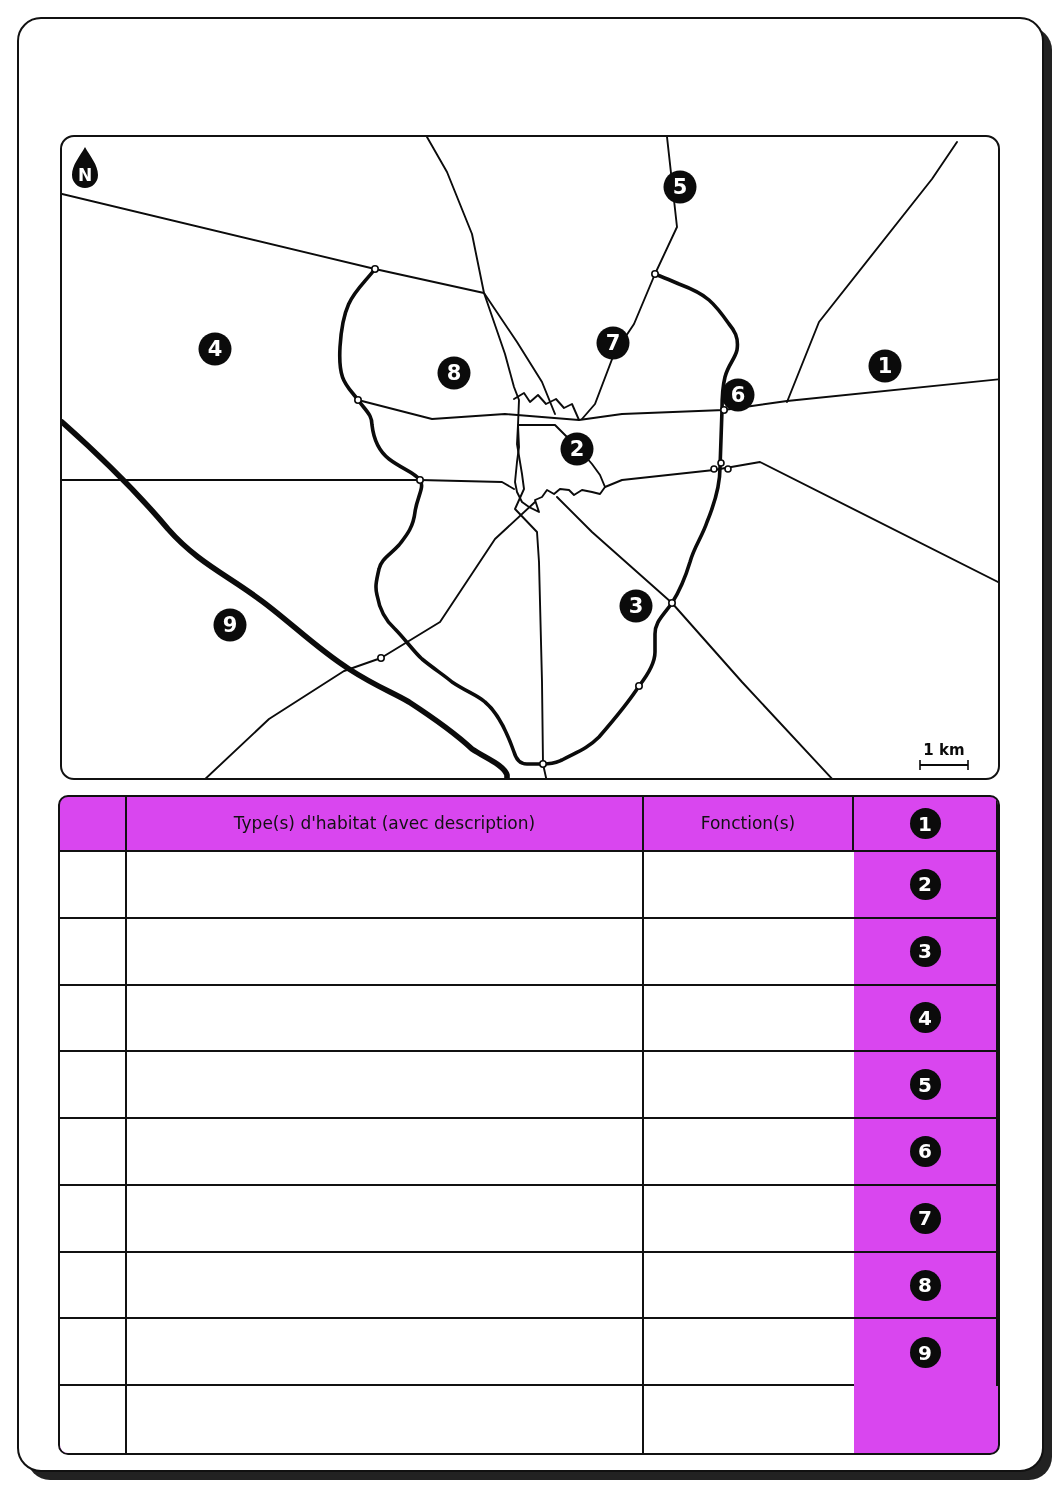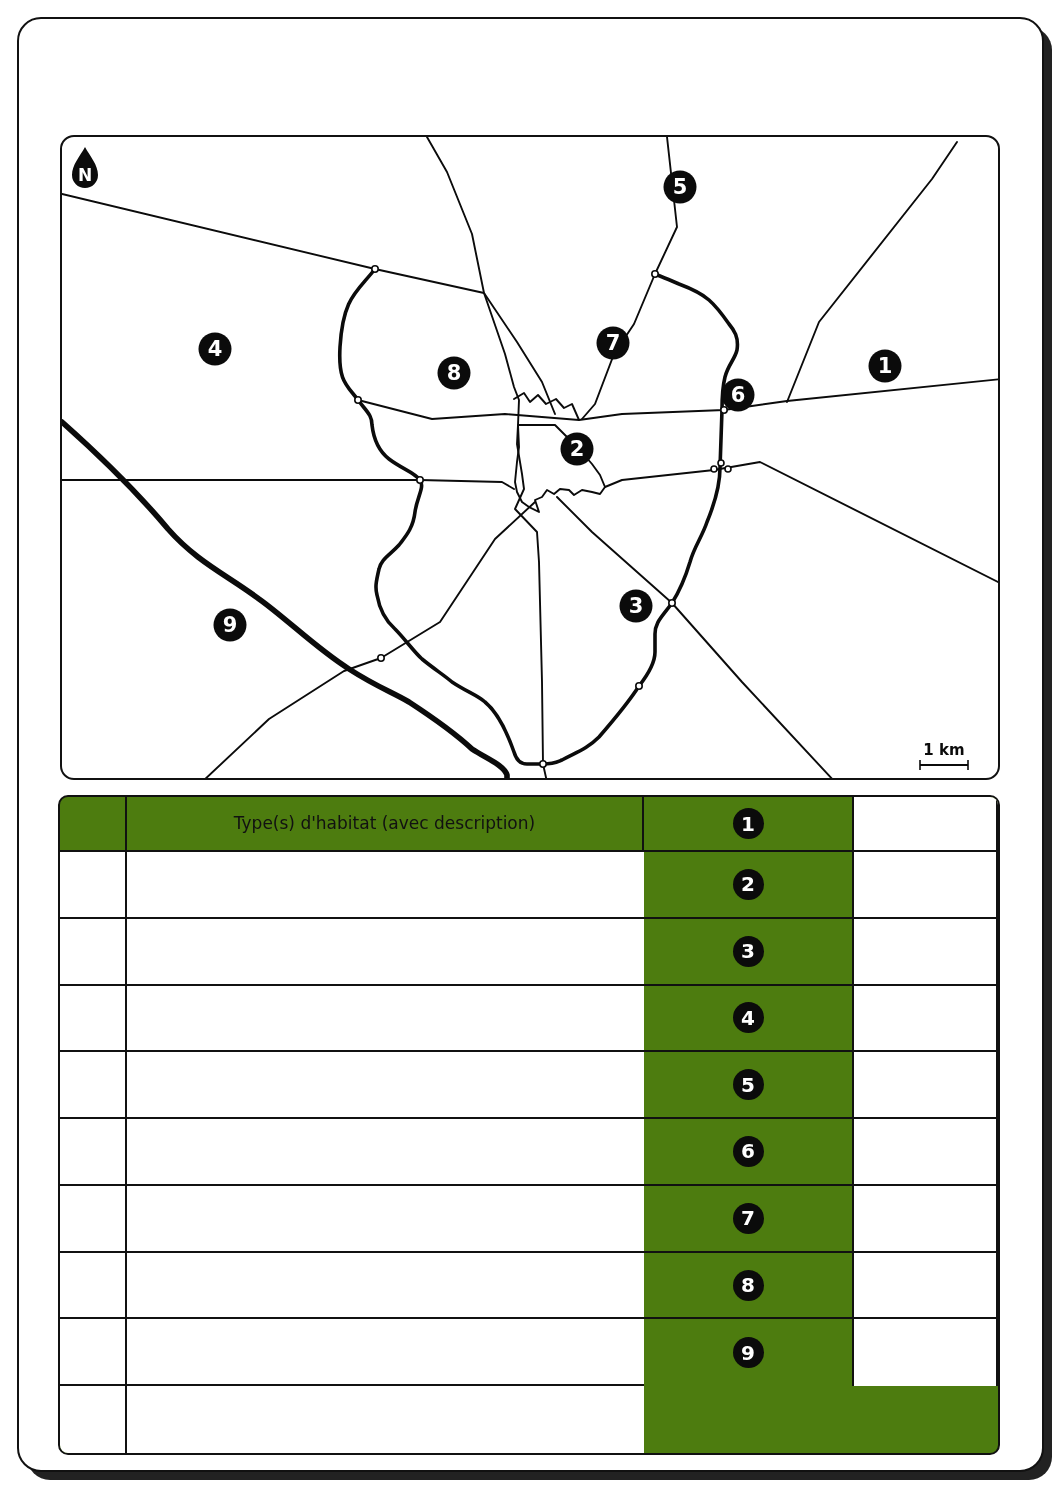--- a/index.html
+++ b/index.html
@@ -21,21 +21,21 @@
   .map-marker{position:absolute;width:33px;height:33px;border-radius:50%;background:#0b0b0b;
       color:#fff;font-weight:bold;font-size:21px;display:flex;align-items:center;justify-content:center;
       transform:translate(-50%,-50%);line-height:1;}
   
   #north{position:absolute;left:4px;top:8px;width:46px;height:56px;}
   #north text{font-weight:bold;font-size:17px;fill:#fff;}
   
   #scale-label{font-weight:bold;font-size:15px;fill:#0b0b0b;}
   
   #answer-table{position:absolute;left:58px;top:795px;width:942px;height:660px;
-      border:2.5px solid #111;border-radius:10px;background:#4d7c0f;box-sizing:border-box;
+      border:2.5px solid #111;border-radius:10px;background:#d946ef;box-sizing:border-box;
       display:grid;grid-template-columns:67px 517px 210px 1fr;
       grid-template-rows:55px repeat(9,1fr);overflow:hidden;}
   .cell{border-right:2px solid #111;border-bottom:2.5px solid #111;
       display:flex;align-items:center;justify-content:center;box-sizing:border-box;}
   .cell.last-col{border-right:none;}
   .cell.last-row{border-bottom:none;}
   .header-cell{font-size:17px;text-align:center;line-height:1.25;padding:2px 6px;}
   .row-badge{width:31px;height:31px;border-radius:50%;background:#0b0b0b;color:#fff;
       font-weight:bold;font-size:20px;display:flex;align-items:center;justify-content:center;line-height:1;}
   .answer-cell{background:#fff;}
@@ -115,20 +115,21 @@
         <div class="map-marker" style="left: 676px; top: 258px;">6</div>
         <div class="map-marker" style="left: 551px; top: 206px;">7</div>
         <div class="map-marker" style="left: 392px; top: 236px;">8</div>
         <div class="map-marker" style="left: 168px; top: 488px;">9</div>
       </div>
   </div>
 
   <div id="answer-table">
     <div class="cell header-cell"></div>
     <div class="cell header-cell">Type(s) d'habitat (avec description)</div>
+    <div class="cell header-cell">Fonction(s)</div>
 
   <div class="cell">
         <div class="row-badge">1</div>
       </div>
       <div class="cell answer-cell"></div>
       <div class="cell answer-cell"></div>
       <div class="cell answer-cell last-col"></div>
       <div class="cell">
         <div class="row-badge">2</div>
       </div>

